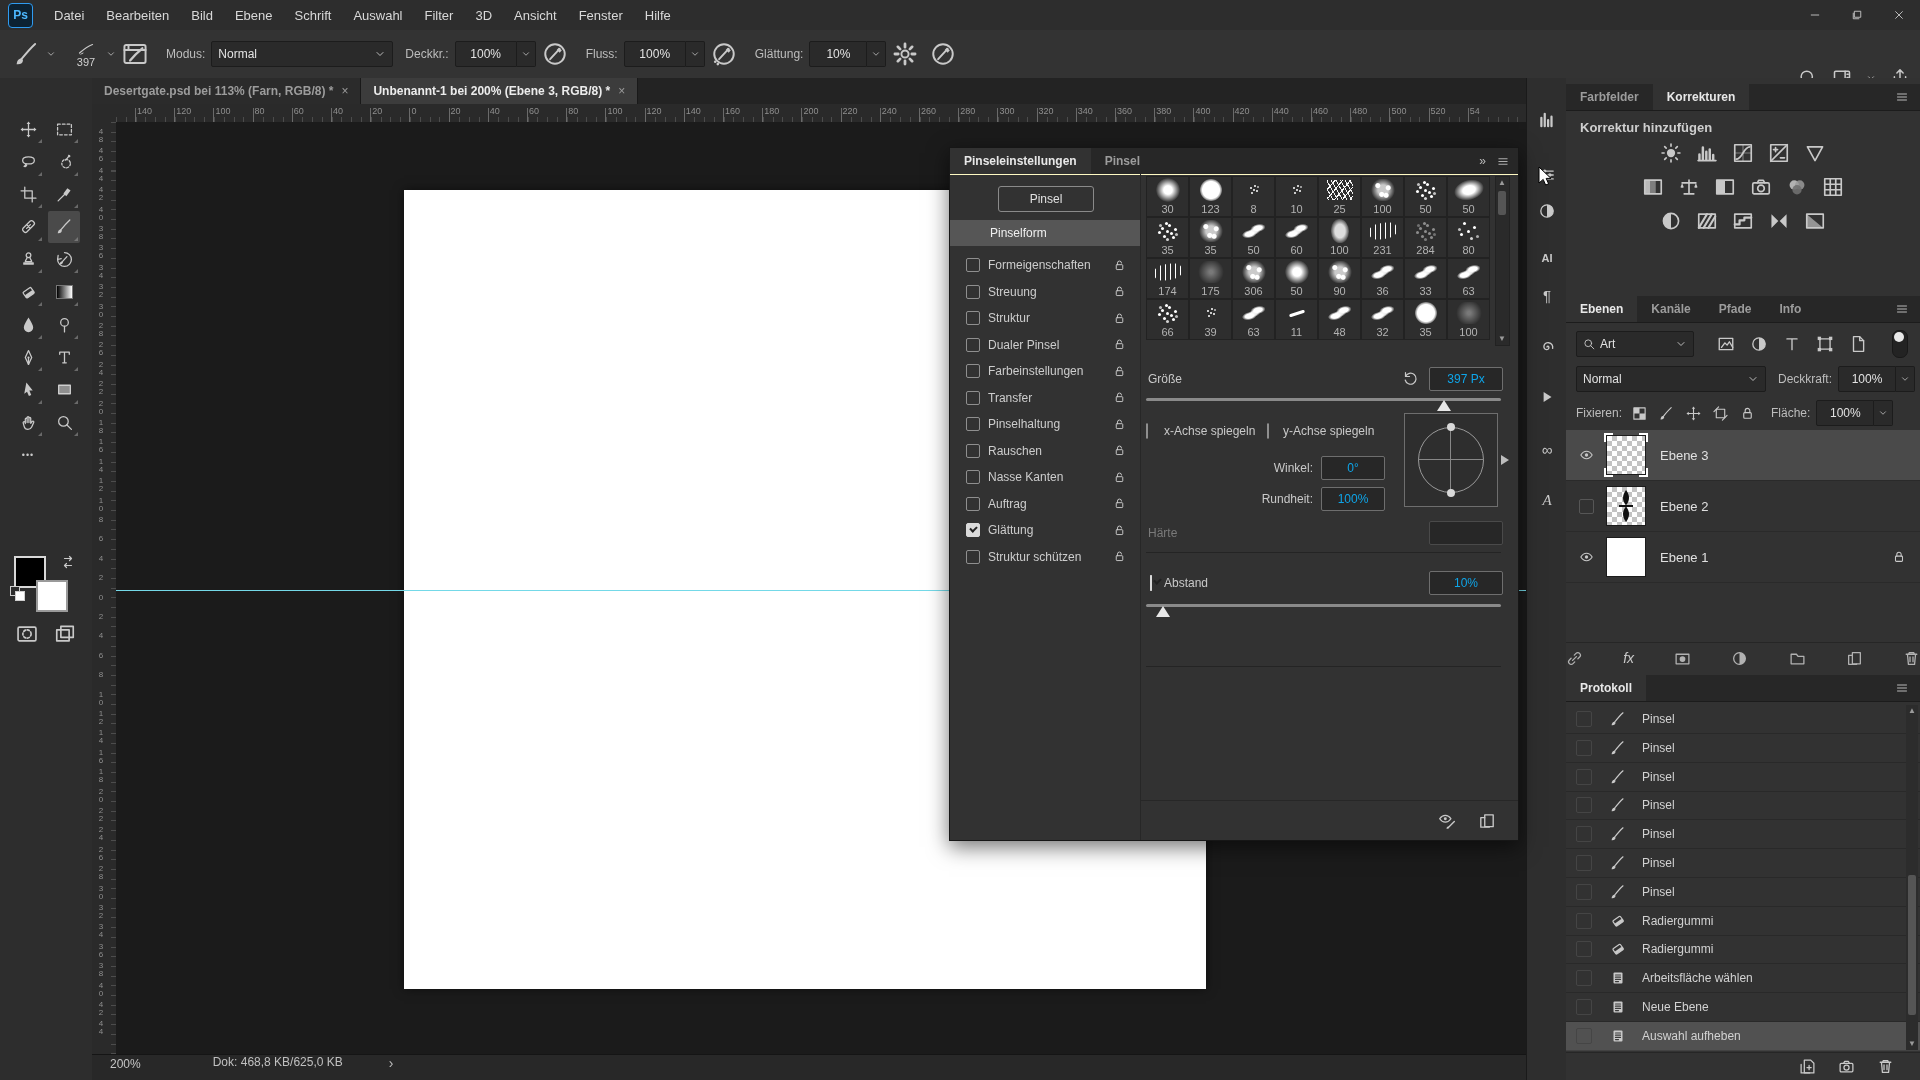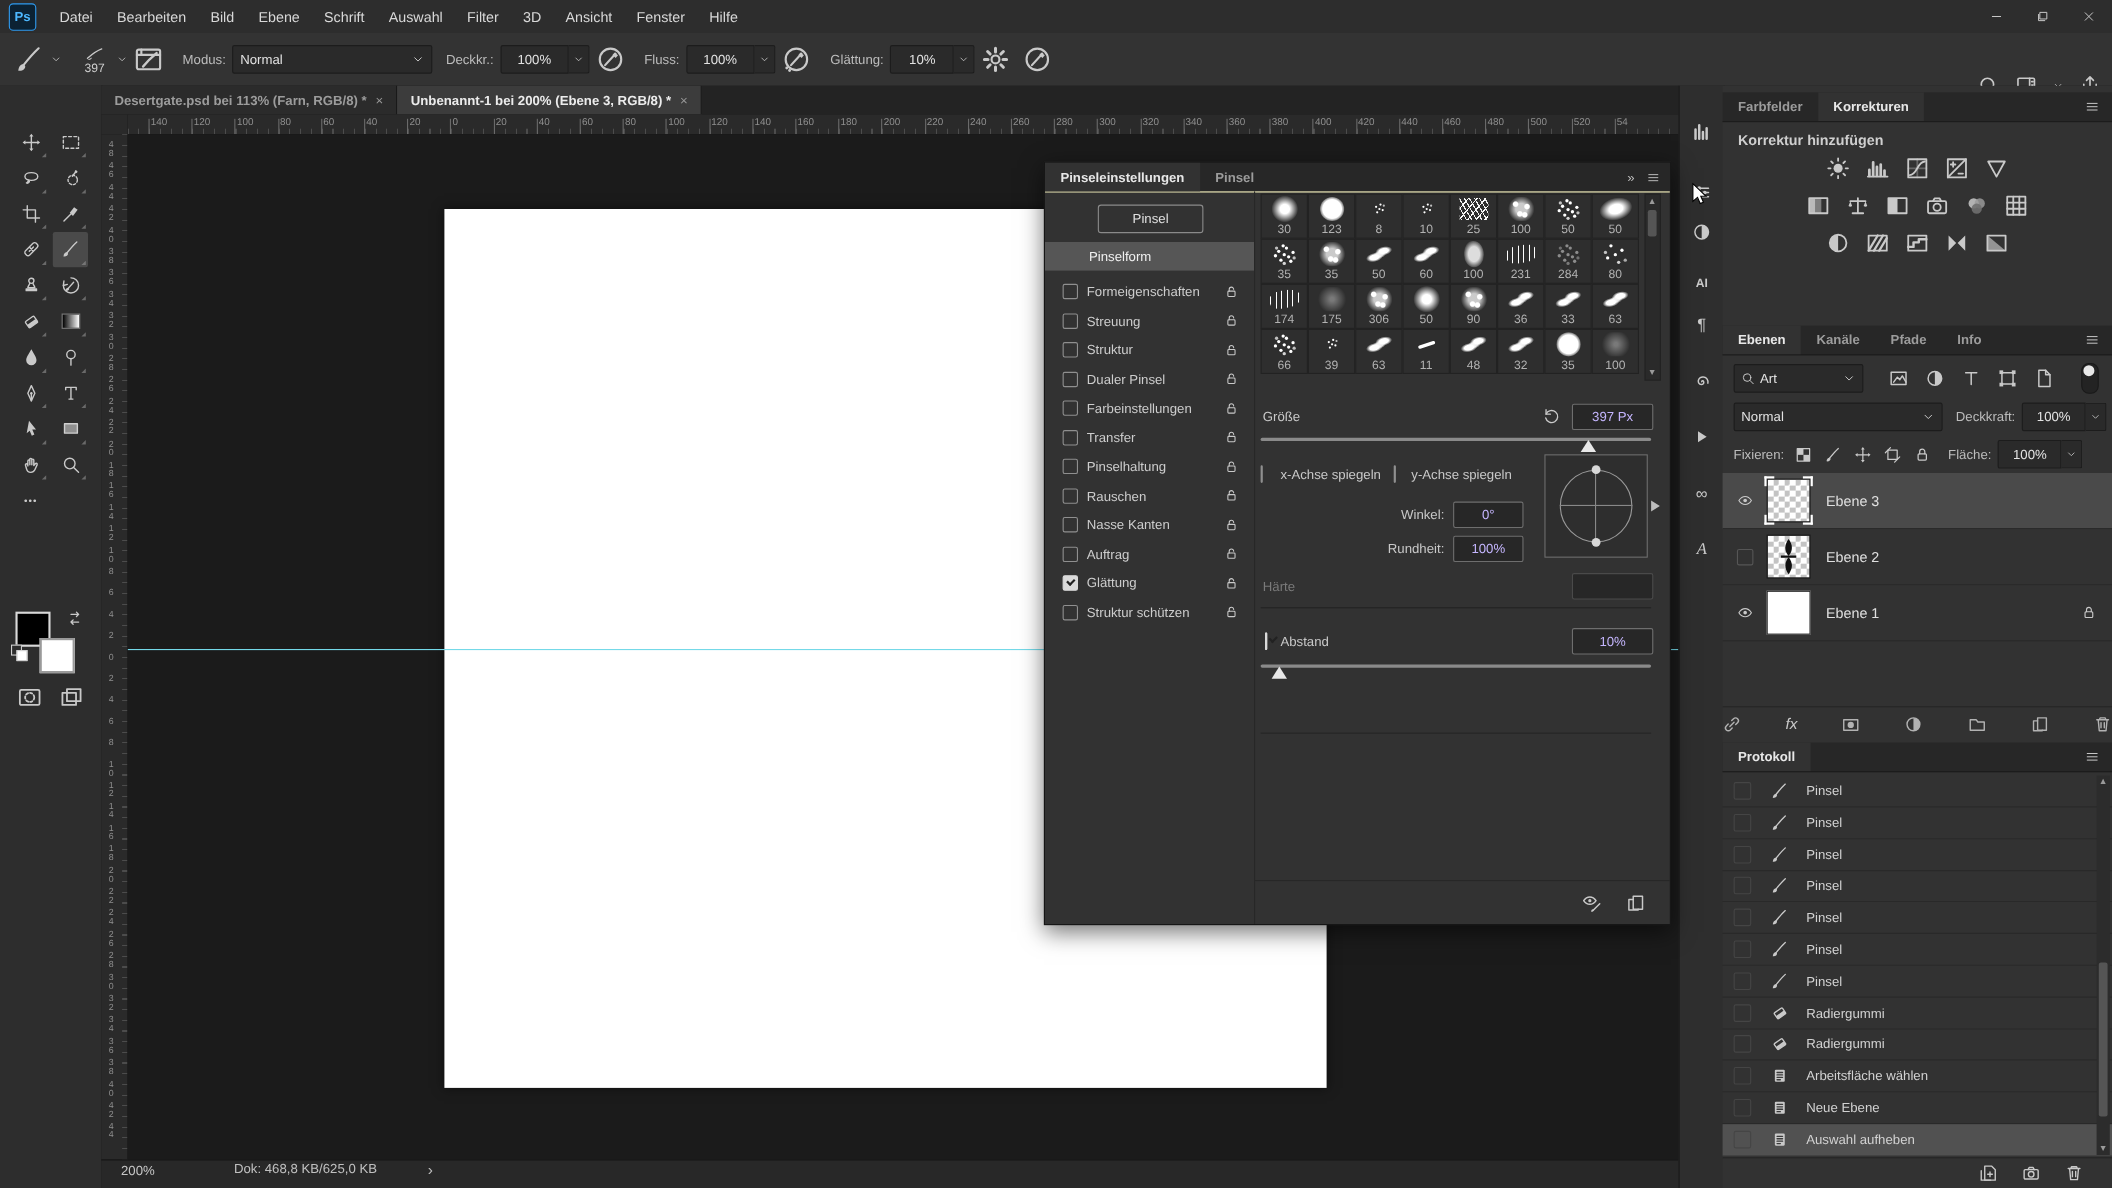--- a/index.html
+++ b/index.html
@@ -81,21 +81,21 @@
   .cb.checked::after{content:"";position:absolute;left:2.5px;top:2px;width:5px;height:3px;border-left:2px solid #222;border-bottom:2px solid #222;transform:rotate(-45deg);}
   #bp-grid{position:absolute;left:196px;top:28px;width:344px;height:168px;display:grid;grid-template-columns:repeat(8,43px);grid-auto-rows:41px;}
   .bcell{display:flex;flex-direction:column;align-items:center;justify-content:flex-end;border:1px solid rgba(0,0,0,.25);background:#2e2e2e;overflow:hidden;}
   .bcell .num{font-size:11px;color:#b2b2b2;line-height:13px;}
   .bthumb{height:26px;display:flex;align-items:center;justify-content:center;}
   #bp-scroll{position:absolute;left:545px;top:28px;width:13px;height:168px;background:#2a2a2a;border:1px solid #222;}
   .sb-arrow{position:absolute;left:2px;width:8px;height:8px;color:#9a9a9a;font-size:8px;line-height:8px;text-align:center;}
   .sb-thumb{position:absolute;left:2px;width:8px;background:#555;border-radius:2px;}
   .bp-lab{color:#c9c9c9;}
   .bp-dim{color:#7a7a7a;}
-  .ibox{background:#272727;border:1px solid #6e6e6e;border-radius:2px;color:#c4b5fd;display:flex;align-items:center;justify-content:center;height:22px;}
+  .ibox{background:#272727;border:1px solid #6e6e6e;border-radius:2px;color:#0ea5e9;display:flex;align-items:center;justify-content:center;height:22px;}
   .ibox.dis{border-color:#4a4a4a;color:#6a6a6a;}
   .slider{position:absolute;height:3px;background:#8a8a8a;border-radius:2px;}
   .sthumb{position:absolute;top:2px;width:0;height:0;border-left:7px solid transparent;border-right:7px solid transparent;border-bottom:11px solid #e8e8e8;}
   #anglewidget{position:absolute;left:454px;top:265px;width:92px;height:92px;border:1px solid #6e6e6e;background:#2e2e2e;}
   #anglewidget .circ{position:absolute;left:13px;top:13px;width:64px;height:64px;border:1px solid #999;border-radius:50%;}
   #anglewidget .hline{position:absolute;left:13px;top:45px;width:66px;height:1px;background:#888;}
   #anglewidget .vline{position:absolute;left:45px;top:13px;width:1px;height:66px;background:#888;}
   #anglewidget .dot{position:absolute;left:42px;width:8px;height:8px;border-radius:50%;background:#d8d8d8;}
   #anglewidget .tri{position:absolute;right:-12px;top:41px;width:0;height:0;border-top:5px solid transparent;border-bottom:5px solid transparent;border-left:8px solid #bdbdbd;}
   .hr{position:absolute;left:196px;width:355px;height:1px;background:#242424;}

